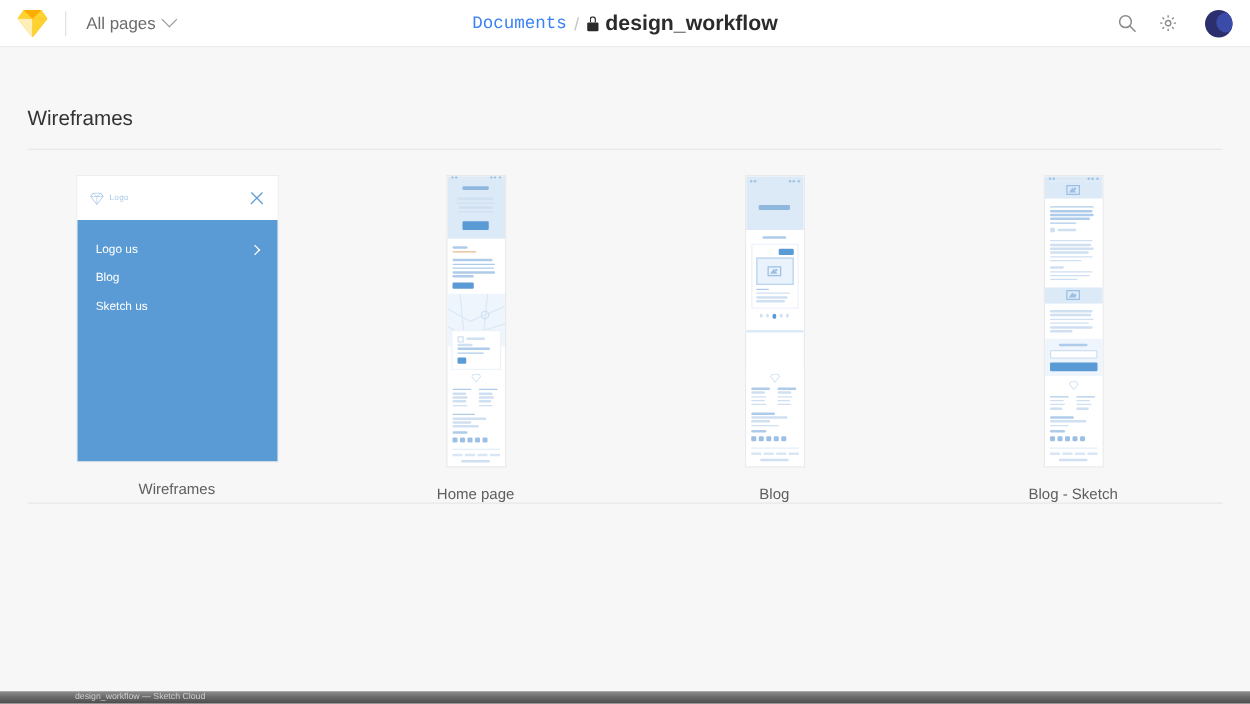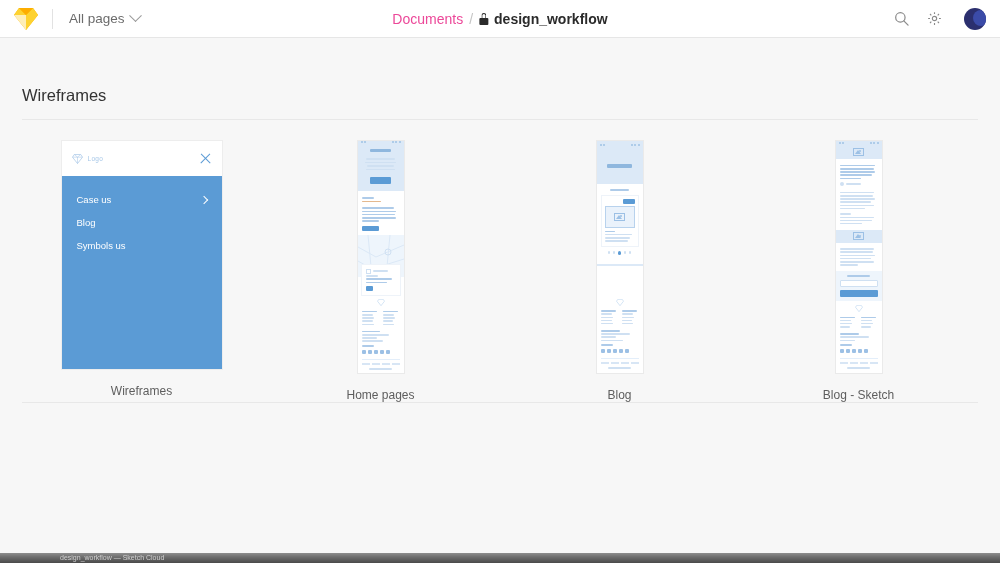--- a/index.html
+++ b/index.html
@@ -33,33 +33,33 @@
     border-right: 1.3px solid #9a9a9a;
     border-bottom: 1.3px solid #9a9a9a;
     transform: rotate(45deg) translate(-2px,-2px);
   }
   .breadcrumb {
     position: absolute; left: 50%; top: 50%;
     transform: translate(-50%,-50%);
     display: flex; align-items: center; gap: 6px;
     font-size: 14px; white-space: nowrap;
   }
-  .bc-parent { color: #ec4899; }
+  .bc-parent { color: #3b82f6; font-family: Liberation Mono, monospace; }
   .bc-sep { color: #c5c5c5; }
   .lock-icon { width: 9px; height: 12px; position: relative; display:inline-block; }
   .lock-icon .shackle {
     position: absolute; left: 2px; top: 0; width: 5px; height: 5px;
     border: 1.4px solid #2b2b2b; border-bottom: none;
     border-radius: 3px 3px 0 0;
   }
   .lock-icon .body {
     position: absolute; left: 0; bottom: 0; width: 9px; height: 7px;
     background: #2b2b2b; border-radius: 1px;
   }
-  .bc-current { color: #2b2b2b; font-weight: bold; font-size: 14px; }
+  .bc-current { color: #2b2b2b; font-weight: bold; font-size: 17px; }
 
   .topbar-right {
     margin-left: auto; display: flex; align-items: center; gap: 18px;
   }
   .icon-btn { cursor: pointer; display: flex; align-items: center; justify-content: center; }
   .avatar {
     width: 22px; height: 22px; border-radius: 50%;
     background: #2b2f6e; position: relative; overflow: hidden;
     cursor: pointer; margin-left: 4px;
   }
@@ -246,28 +246,28 @@
             <svg width="11" height="10" viewBox="0 0 24 22">
               <polygon points="5,1 19,1 23,7 12,21 1,7" fill="none" stroke="#a8c8e8" stroke-width="1.6"></polygon>
               <path d="M1,7 H23 M5,1 L12,7 M19,1 L12,7 M12,7 L12,21" stroke="#a8c8e8" stroke-width="1.2" fill="none"></path>
             </svg>
             <span class="nav-logo-text">Logo</span>
           </div>
           <span class="x-icon"></span>
         </div>
         <div class="nav-menu">
           <div class="nav-item">
-            <span>Case us</span>
+            <span>Logo us</span>
             <span class="chev-right"></span>
           </div>
           <div class="nav-item">
             <span>Blog</span>
           </div>
           <div class="nav-item">
-            <span>Symbols us</span>
+            <span>Sketch us</span>
           </div>
         </div>
       </div>
       <div class="artboard-label">Wireframes</div>
     </div>
 
     <div class="artboard-col">
       <div class="ab-mobile">
         <div class="wf-topbar">
           <span class="wf-dot3">
@@ -360,21 +360,21 @@
           <div class="wf-divider"></div>
           <div class="wf-footlinks">
               <i></i>
               <i></i>
               <i></i>
               <i></i>
             </div>
           <div class="wf-line" style="width:60%;margin:3px auto 0 auto"></div>
         </div>
       </div>
-      <div class="artboard-label">Home pages</div>
+      <div class="artboard-label">Home page</div>
     </div>
 
     <div class="artboard-col">
       <div class="ab-mobile">
         <div class="wf-topbar">
           <span class="wf-dot3">
               <i></i>
               <i></i>
             </span>
           <span class="wf-dot3">

